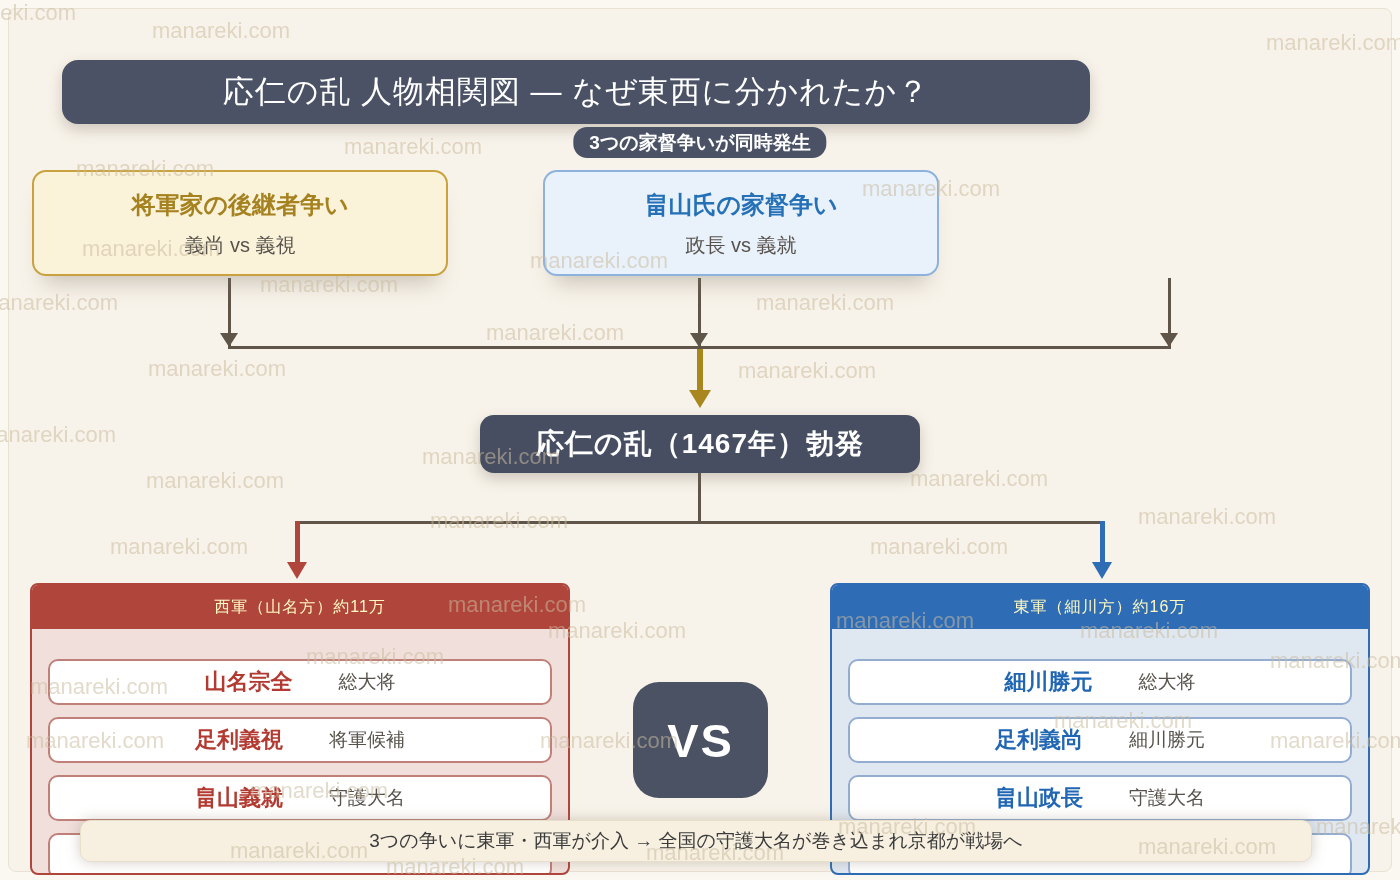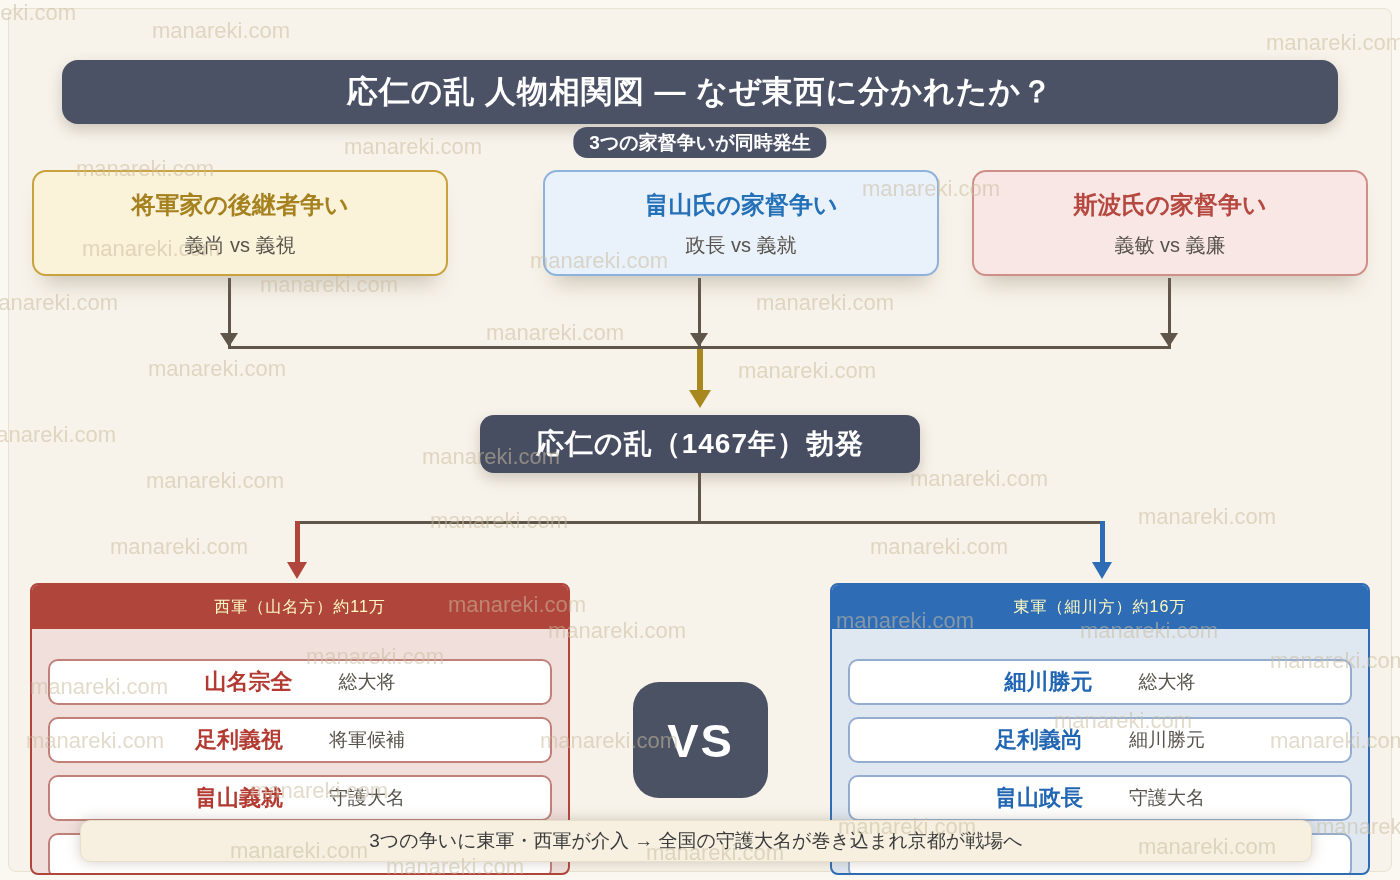--- a/index.html
+++ b/index.html
@@ -9,25 +9,25 @@
     background:#fbf8f2;
   }
   .canvas{position:relative;width:1400px;height:880px;overflow:hidden;}
   .frame-inner{
     position:absolute;left:8px;top:8px;right:8px;bottom:8px;
     background:#f8f3ea;border:1px solid #e9e1d2;border-radius:8px;
   }
 
   
   .title-bar{
-    position:absolute;left:62px;top:60px;width:1276px;height:64px;
+    position:absolute;left:62px;top:60px;width:1028px;height:64px;
     background:#4b5266;border-radius:16px;z-index:2;
     box-shadow:0 6px 14px rgba(110,100,85,.30);
     display:flex;align-items:center;justify-content:center;
-    color:#ffffff;font-size:31px;font-weight:700;letter-spacing:1px;
+    color:#ffffff;font-size:31px;font-weight:400;letter-spacing:1px;
   }
   .title-badge{
     position:absolute;left:50%;transform:translateX(-50%);top:127px;height:31px;
     background:#4b5266;border-radius:14px;z-index:3;padding:0 16px;
     display:flex;align-items:center;justify-content:center;
     color:#ffffff;font-size:19px;font-weight:700;
   }
 
   
   .cause{
@@ -124,24 +124,20 @@
     <span>3つの家督争いが同時発生</span>
   </div>
 
   <div class="cause gold">
     <div class="c-title">将軍家の後継者争い</div>
     <div class="c-vs">義尚 vs 義視</div>
   </div>
   <div class="cause blue">
     <div class="c-title">畠山氏の家督争い</div>
     <div class="c-vs">政長 vs 義就</div>
-  </div>
-  <div class="cause red">
-    <div class="c-title">斯波氏の家督争い</div>
-    <div class="c-vs">義敏 vs 義廉</div>
   </div>
 
   <div class="line" style="left:228px;top:278px;width:3px;height:68px;"></div>
   <div class="line" style="left:698px;top:278px;width:3px;height:68px;"></div>
   <div class="line" style="left:1168px;top:278px;width:3px;height:68px;"></div>
   <div class="arr down-brown" style="left:220px;top:333px;"></div>
   <div class="arr down-brown" style="left:690px;top:333px;"></div>
   <div class="arr down-brown" style="left:1160px;top:333px;"></div>
   <div class="line" style="left:228px;top:346px;width:943px;height:3px;"></div>
   <div class="line" style="left:697px;top:349px;width:6px;height:42px;background:#a8871e;"></div>

